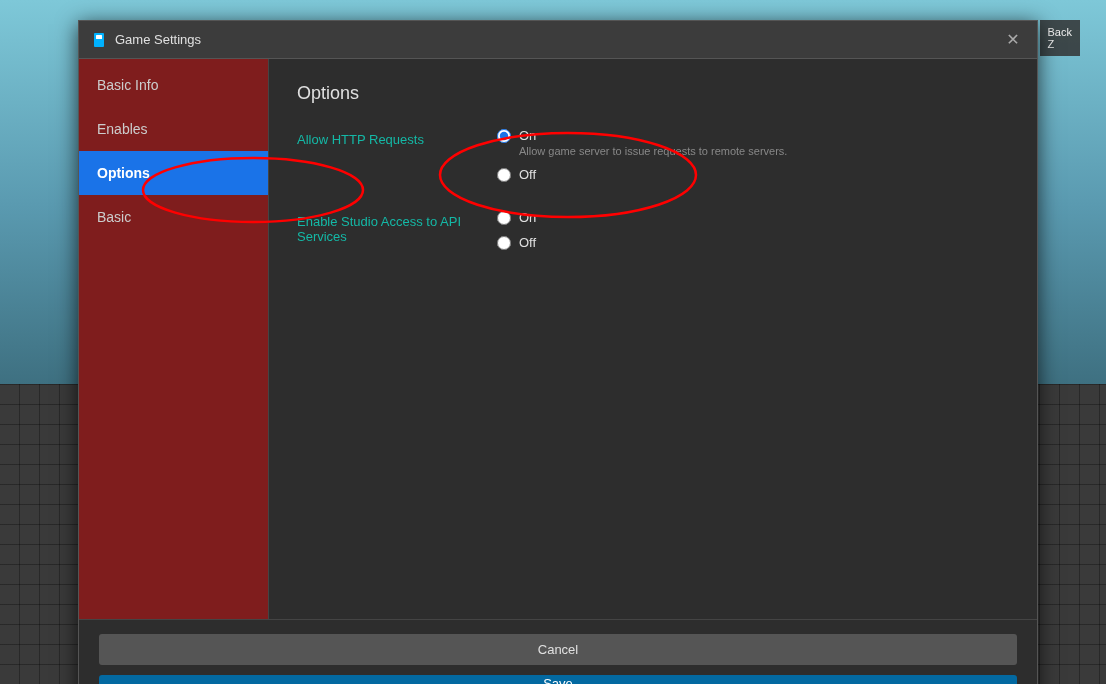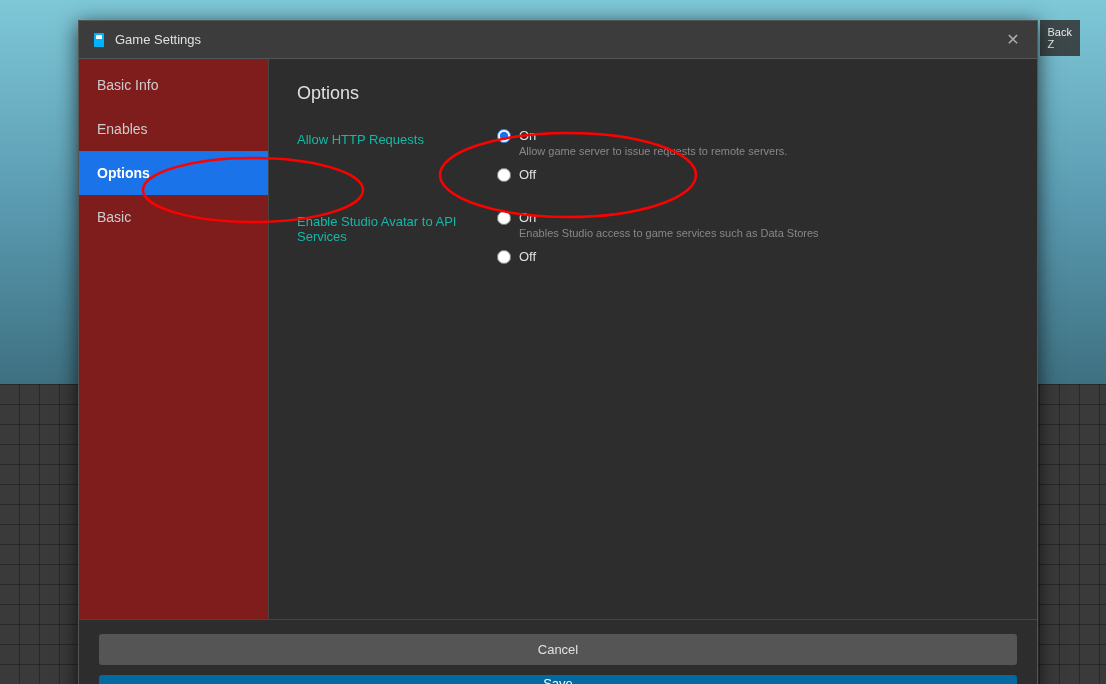--- a/index.html
+++ b/index.html
@@ -305,30 +305,29 @@
               <div class="radio-label-row">
                 <input type="radio" class="radio-input" name="allow-http" style="">
                 <span class="radio-text">Off</span>
               </div>
             </div>
           </div>
         </div>
 
         <div class="option-row">
           <div class="option-label">
-            <span>Enable Studio Avatar to API Services</span>
+            <span>Enable Studio Access to API Services</span>
           </div>
           <div class="option-controls">
 
             <div class="radio-option">
               <div class="radio-label-row">
                 <input type="radio" class="radio-input" name="studio-api" style="">
                 <span class="radio-text">On</span>
               </div>
-              <div class="radio-desc">Enables Studio access to game services such as Data Stores</div>
             </div>
 
             <div class="radio-option">
               <div class="radio-label-row">
                 <input type="radio" class="radio-input" name="studio-api" style="">
                 <span class="radio-text">Off</span>
               </div>
             </div>
           </div>
         </div>

